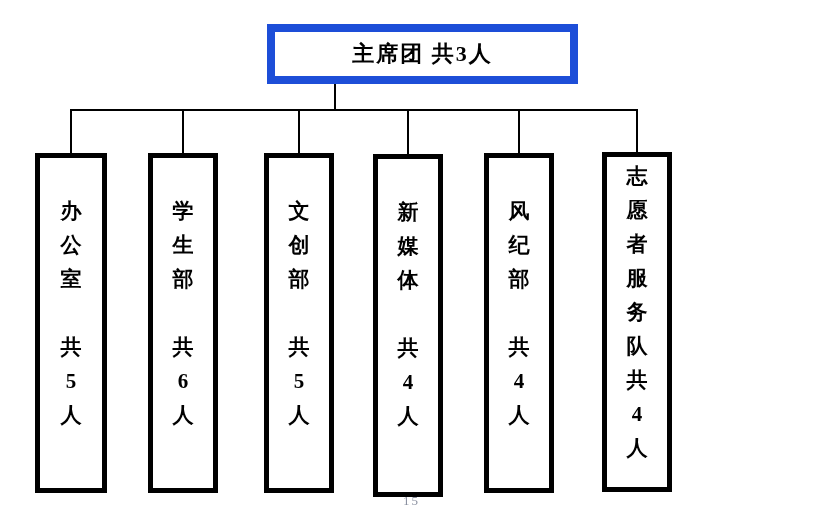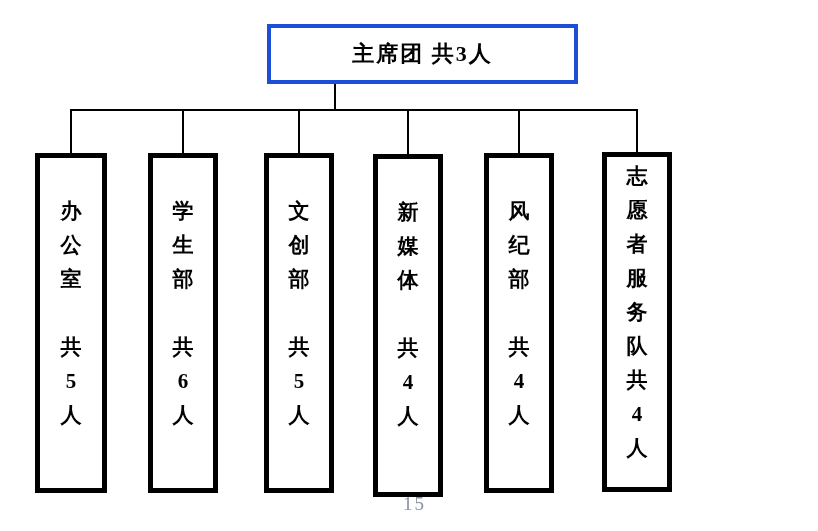--- a/index.html
+++ b/index.html
@@ -16,21 +16,21 @@
     font-family: "Liberation Serif", "DejaVu Serif", serif;
     color: #000000;
   }
   
   .top-box {
     position: absolute;
     left: 267px;
     top: 24px;
     width: 311px;
     height: 60px;
-    border: 4px solid #1d4ed8;
+    border: 8px solid #1d4ed8;
     background: #ffffff;
     box-sizing: border-box;
     display: flex;
     align-items: center;
     justify-content: center;
     font-size: 22px;
     font-weight: bold;
     letter-spacing: 2px;
     z-index: 2;
   }
@@ -59,21 +59,21 @@
     line-height: 34px;
     font-size: 21px;
     font-weight: bold;
     text-align: center;
     white-space: pre;
   }
   .page-number {
     position: absolute;
     left: 403px;
     top: 493px;
-    font-size: 19px;
+    font-size: 13px;
     color: #8a90a0;
     letter-spacing: 2px;
     z-index: 0;
     font-weight: normal;
   }
 </style>
 </head>
 <body>
 
 <div class="canvas">

